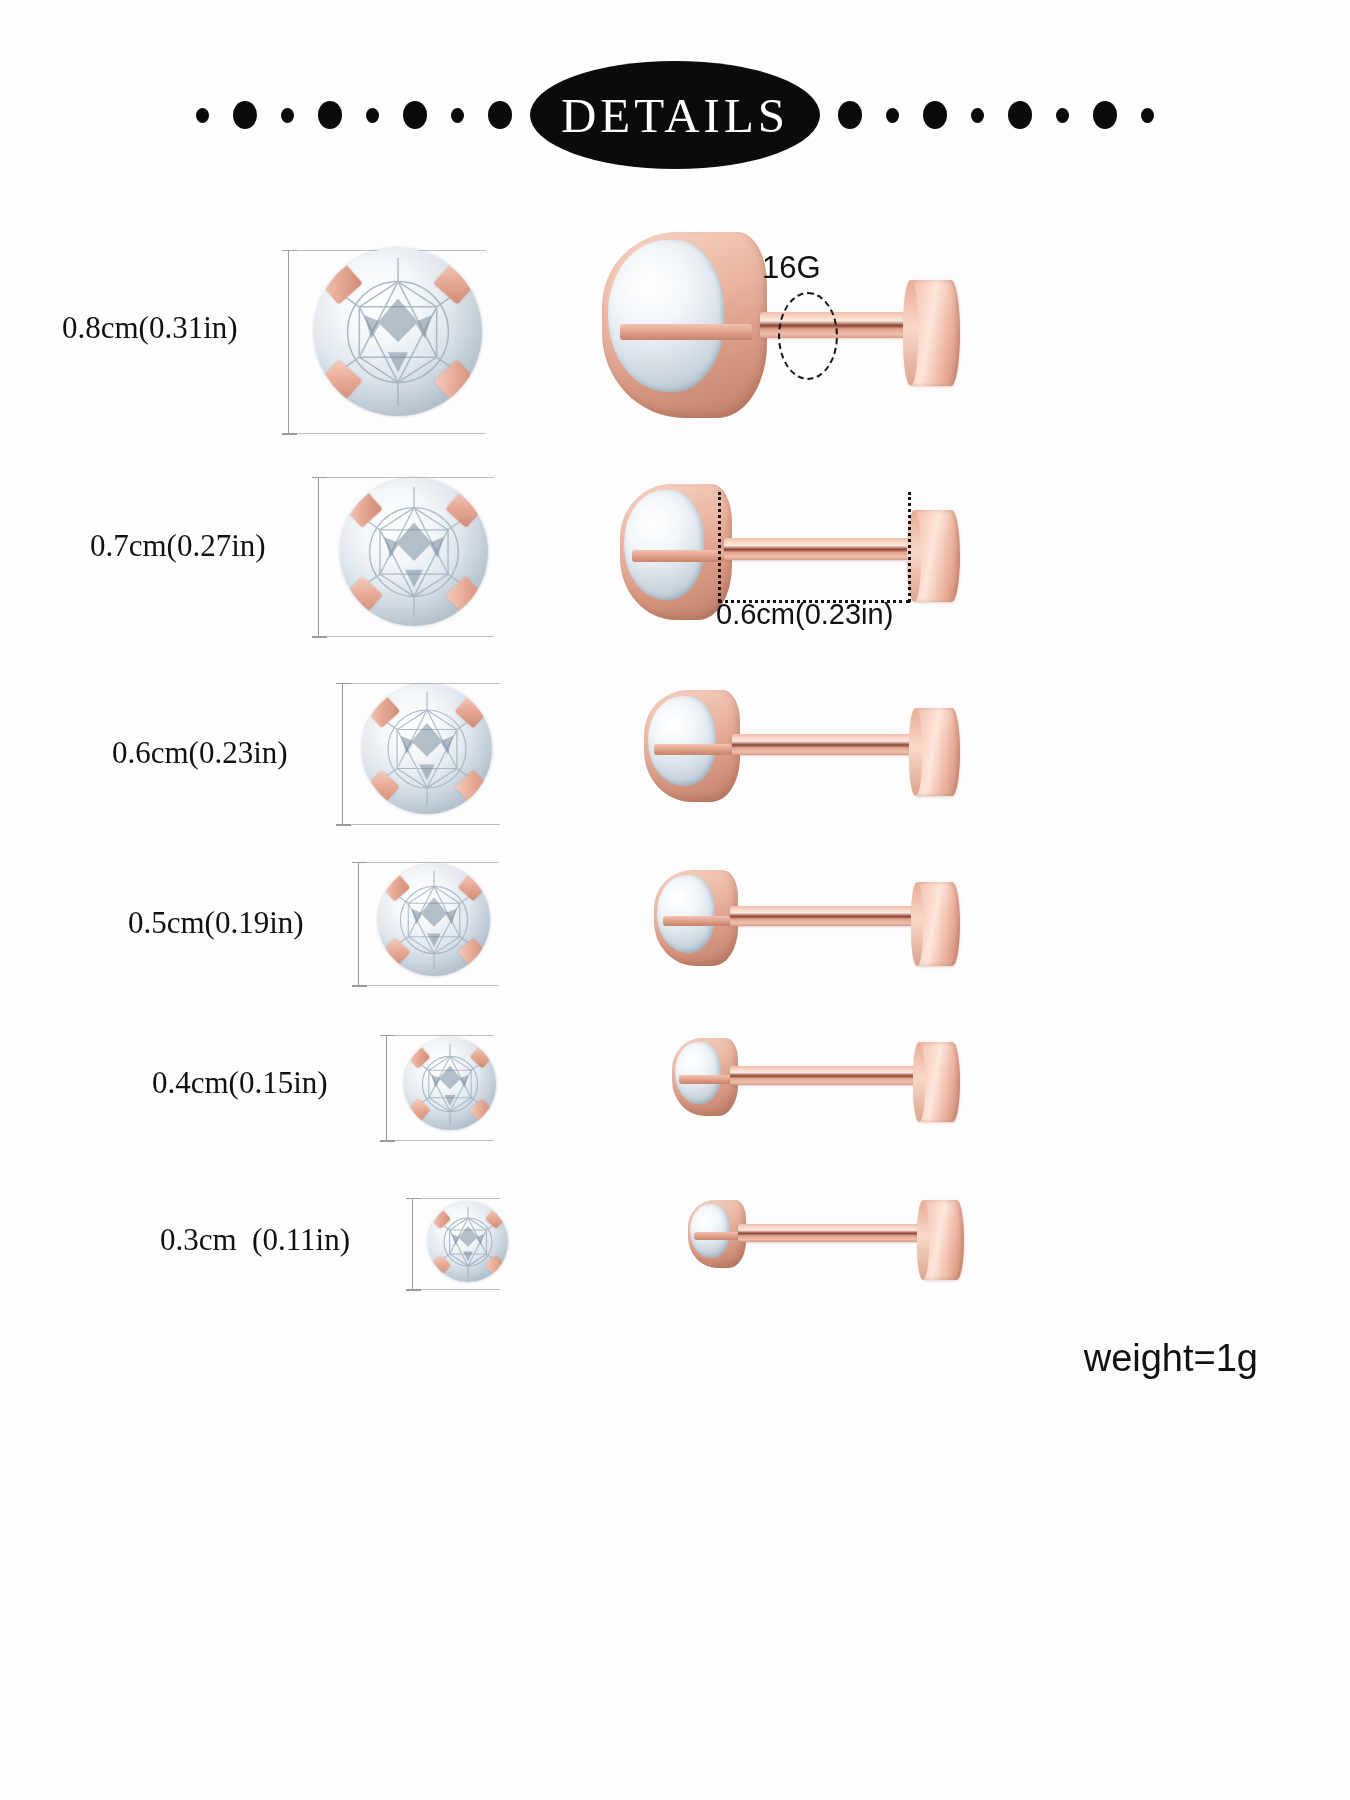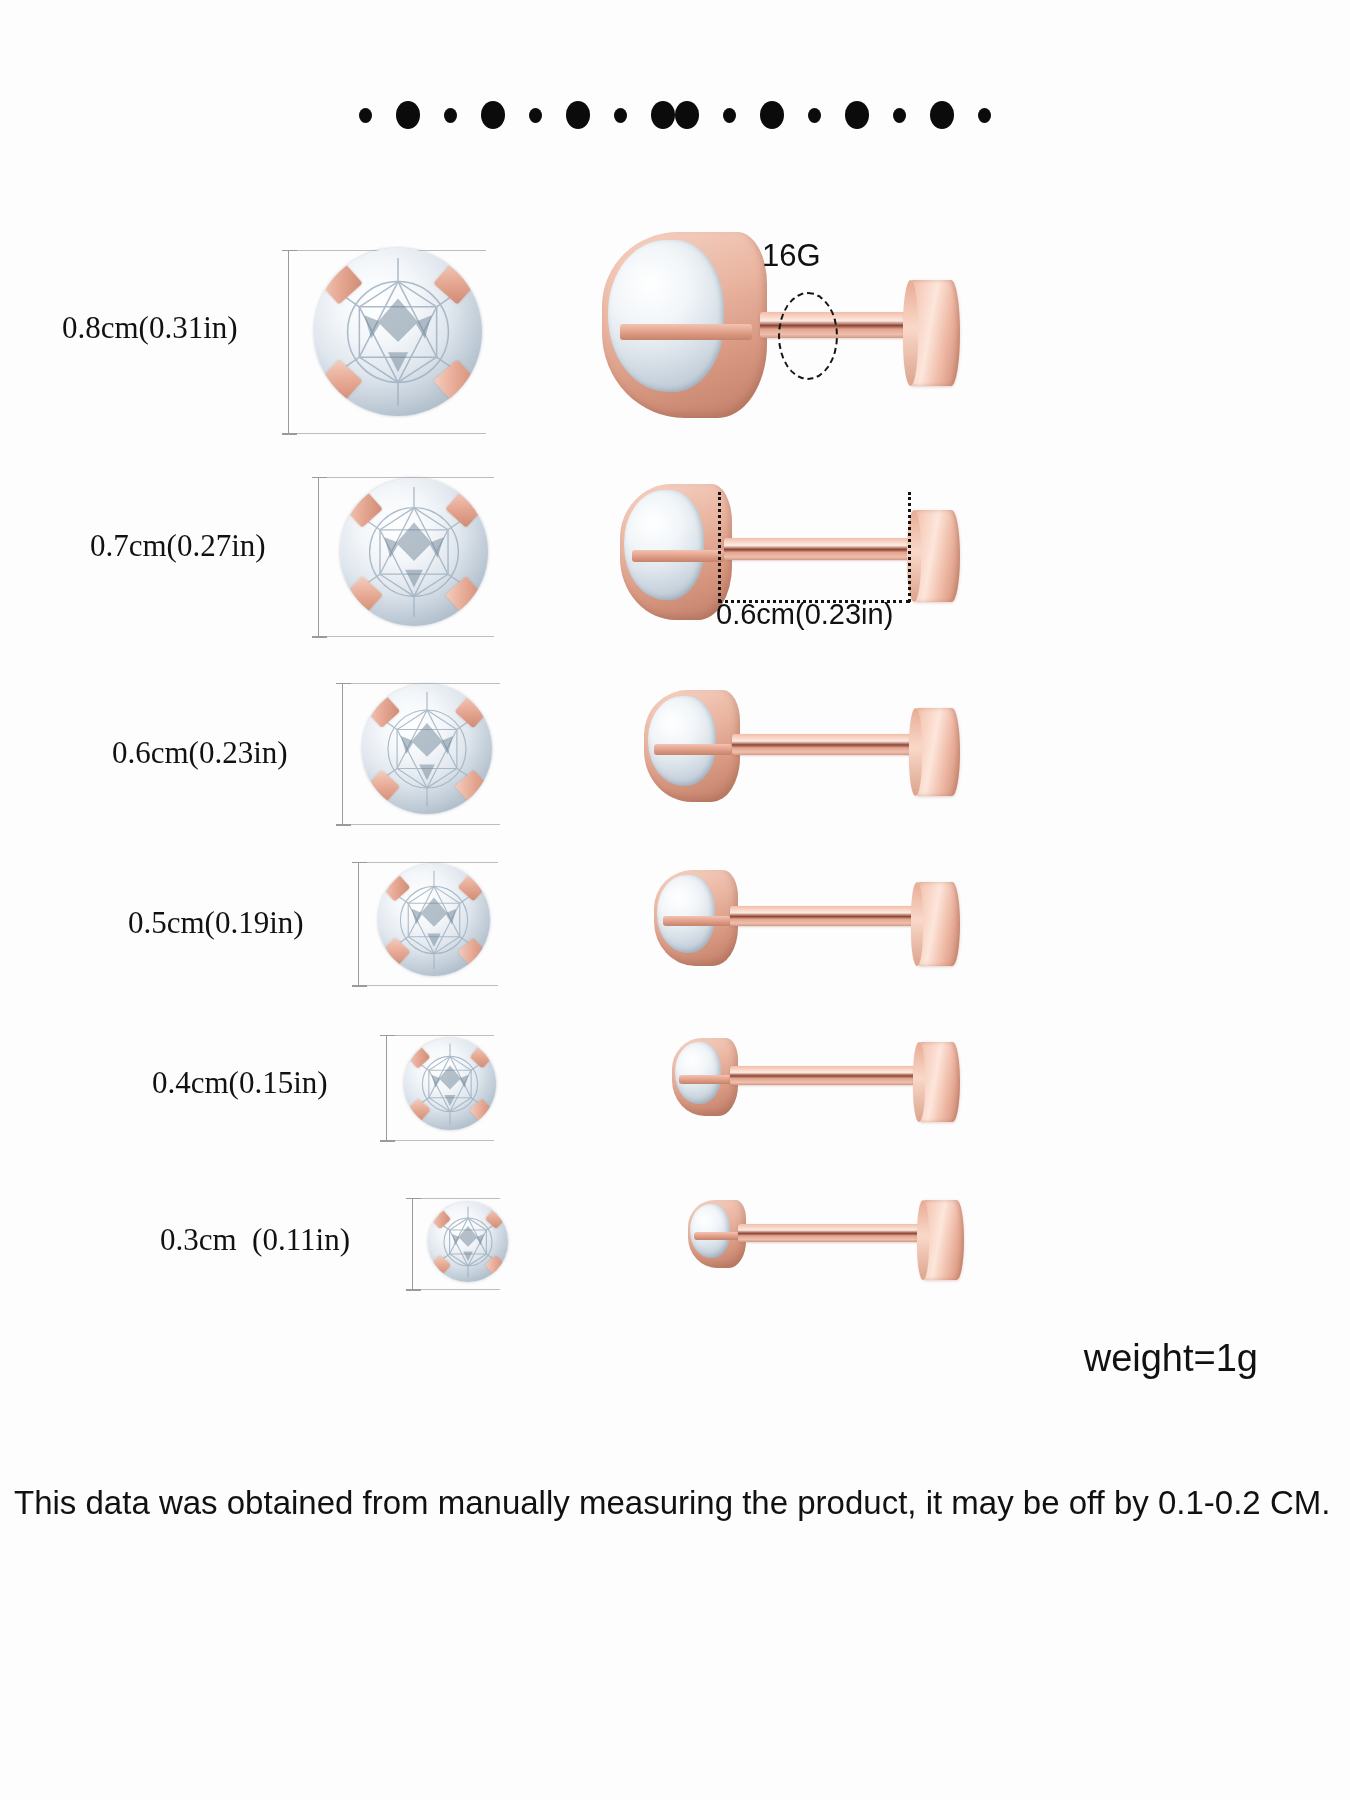--- a/index.html
+++ b/index.html
@@ -220,20 +220,23 @@
       <span class="dot sm"></span>
       <span class="dot lg"></span>
       <span class="dot sm"></span>
       <span class="dot lg"></span>
       <span class="dot sm"></span>
       <span class="dot lg"></span>
       <span class="dot sm"></span>
       <span class="dot lg"></span>
     </div>
 
+    <div id="details-pill">
+      <span id="details-title">DETAILS</span>
+    </div>
 
     <div class="dot-row">
       <span class="dot lg"></span>
       <span class="dot sm"></span>
       <span class="dot lg"></span>
       <span class="dot sm"></span>
       <span class="dot lg"></span>
       <span class="dot sm"></span>
       <span class="dot lg"></span>
       <span class="dot sm"></span>
@@ -279,21 +282,21 @@
       <div class="crown" style="left:10px; top:6px; width:165px; height:186px;">
         <div class="crown-gem" style="left:6px; top:8px; width:116px; height:152px;"></div>
         <div class="crown-edge" style="left:18px; top:92px; width:132px; height:16px;"></div>
       </div>
       <div class="shaft" style="left:168px; top:86px; width:160px; height:26px;"></div>
       <div class="disc" style="left:312px; top:54px; width:56px; height:106px;">
         <div class="disc-face"></div>
       </div>
     </div>
 
-    <div id="gauge-label" style="left:762px; top:238px;">16G</div>
+    <div id="gauge-label" style="left:762px; top:250px;">16G</div>
     <div id="gauge-ellipse" style="left:778px; top:292px; width:60px; height:88px;"></div>
   </div>
 
   <div class="row" style="top:0">
     <div class="size-label" style="left:90px; top:528px;">0.7cm(0.27in)</div>
     <div class="bracket" style="left:318px; top:477px; width:176px; height:160px;"></div>
 
     <div class="gem" style="left:340px; top:478px; width:148px; height:148px;">
       <svg class="facets" viewBox="0 0 100 100" preserveAspectRatio="none">
         <g stroke="#9fb0c0" stroke-width="0.9" fill="none" opacity="0.85">
@@ -524,15 +527,14 @@
         <div class="crown-edge" style="left:6px; top:32px; width:47px; height:8px;"></div>
       </div>
       <div class="shaft" style="left:54px; top:28px; width:194px; height:18px;"></div>
       <div class="disc" style="left:234px; top:4px; width:46px; height:80px;">
         <div class="disc-face"></div>
       </div>
     </div>
   </div>
 
   <div id="weight-text">weight=1g</div>
-  <div id="disclaimer">This data was obtained from manually measuring the product, it may be off by 0.1-0.2 CM.</div>
 
 </div>
 
 </body></html>

